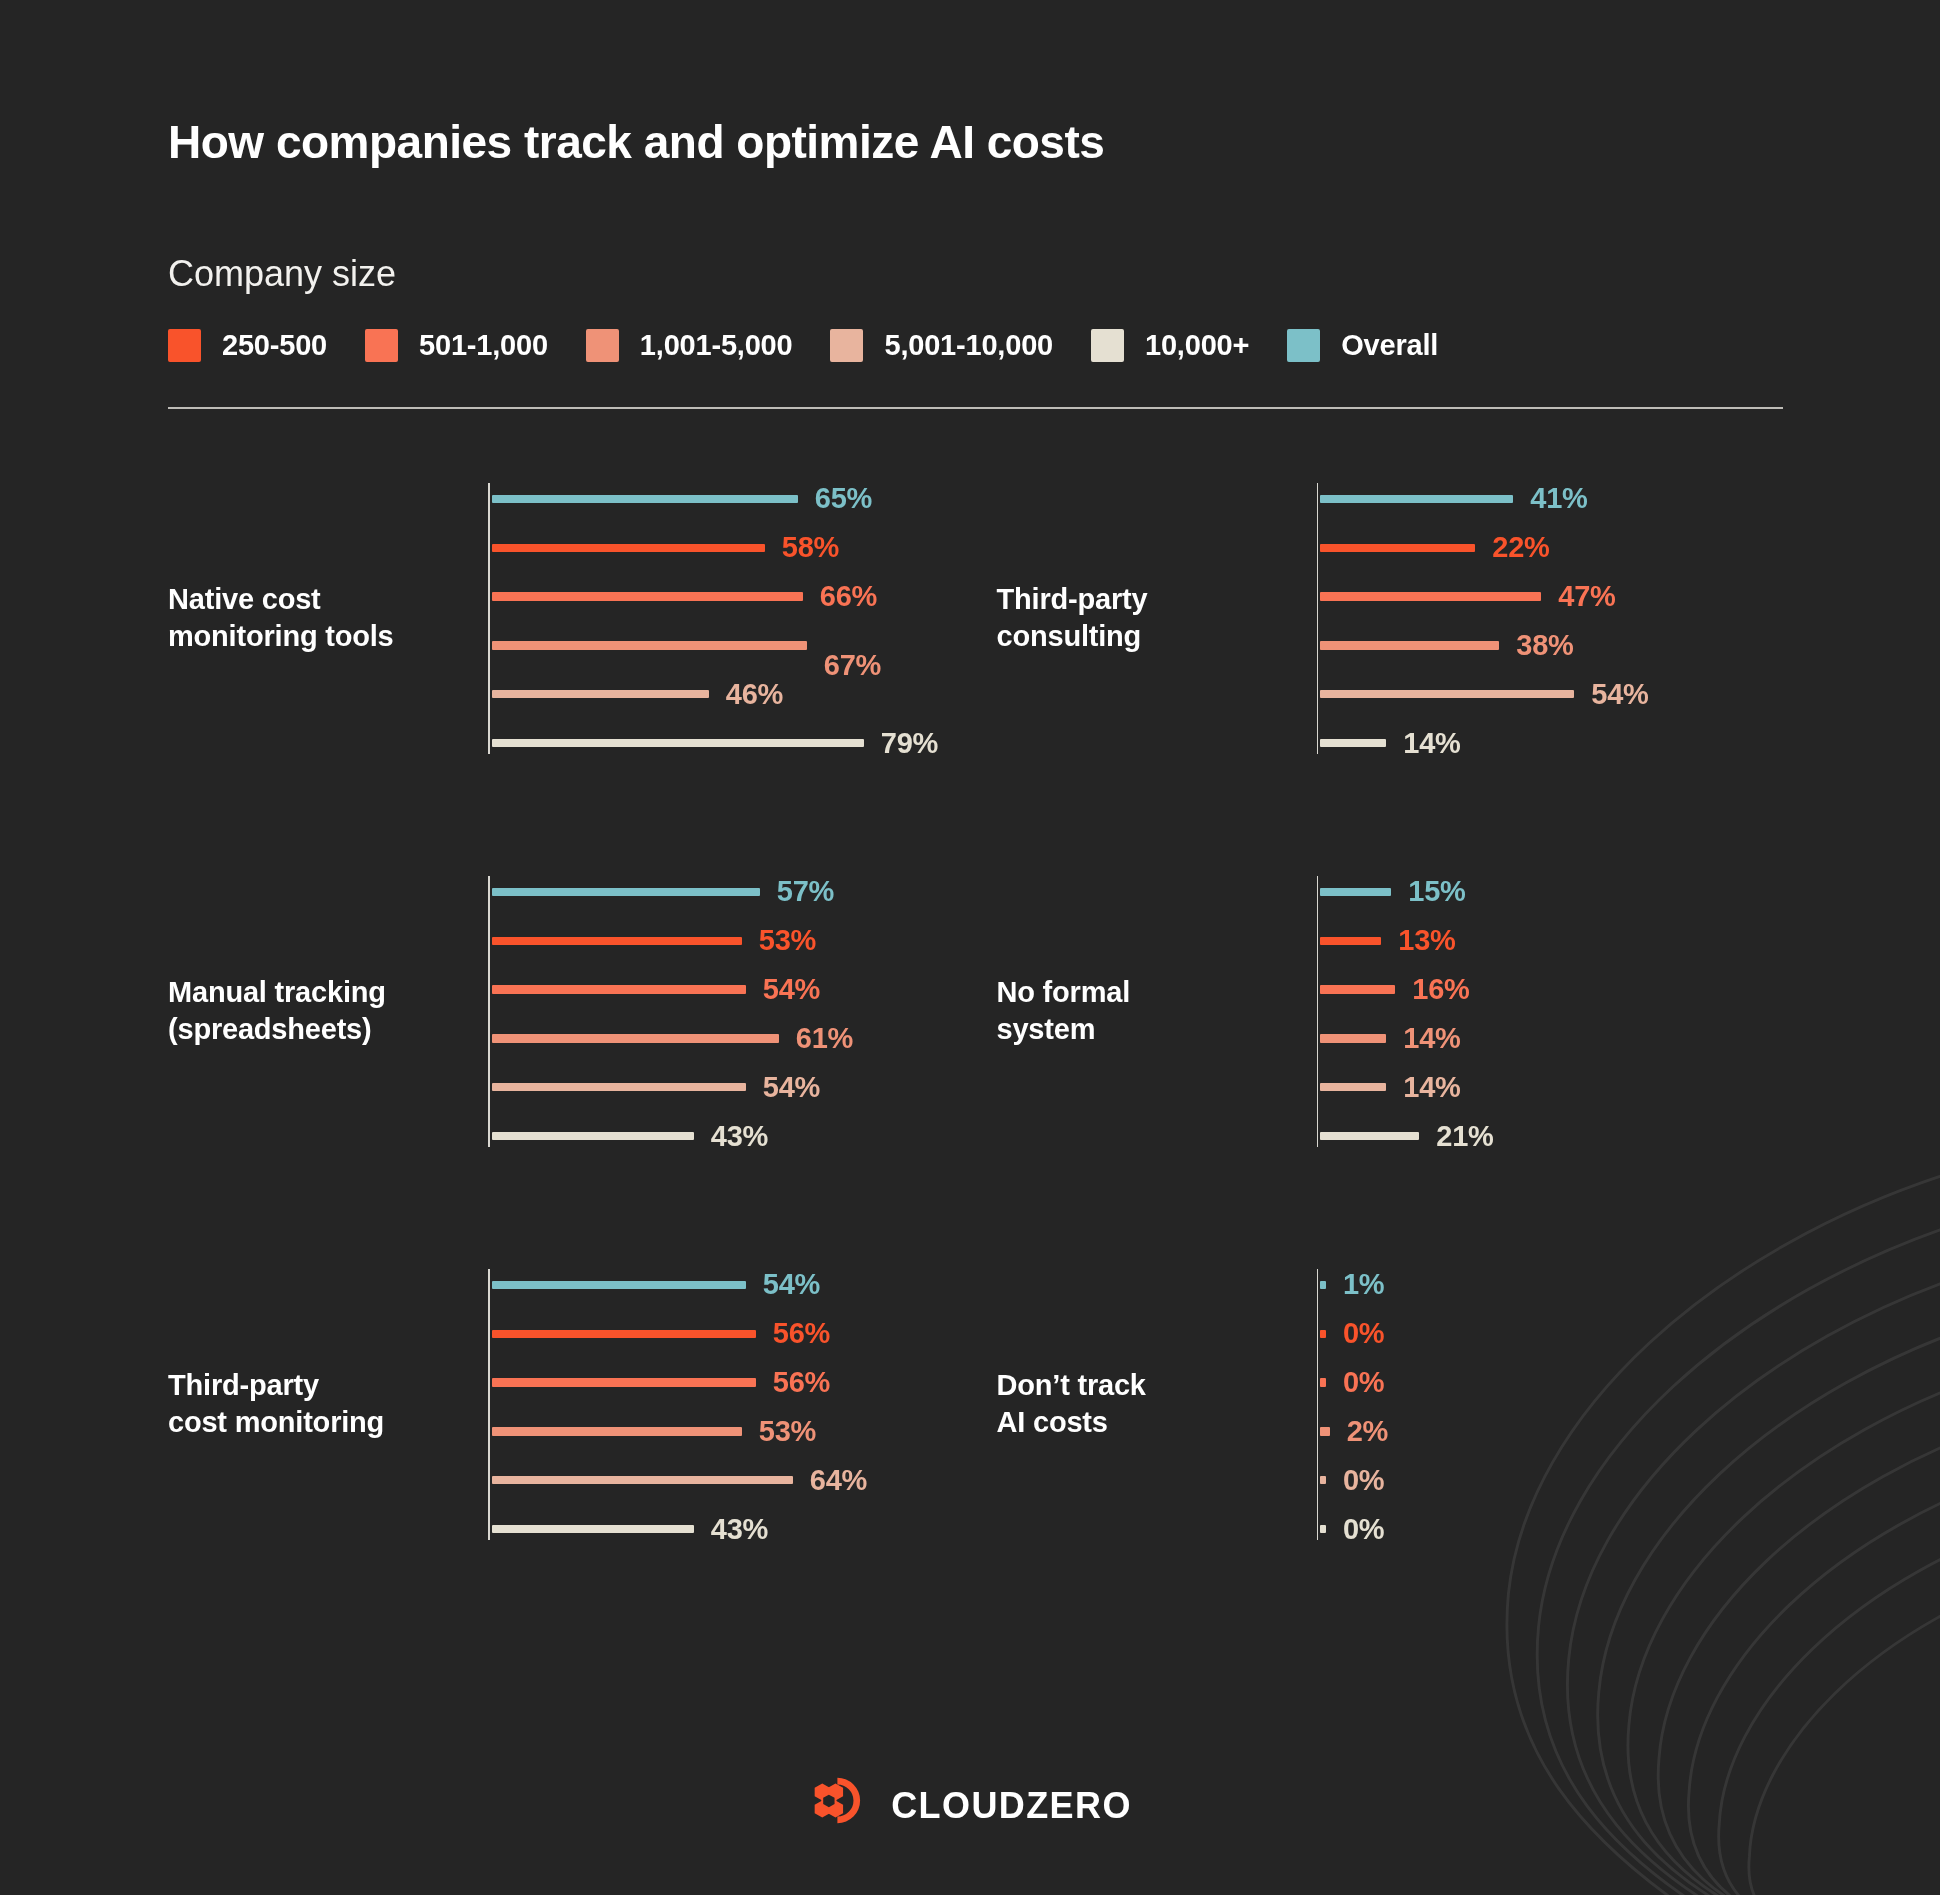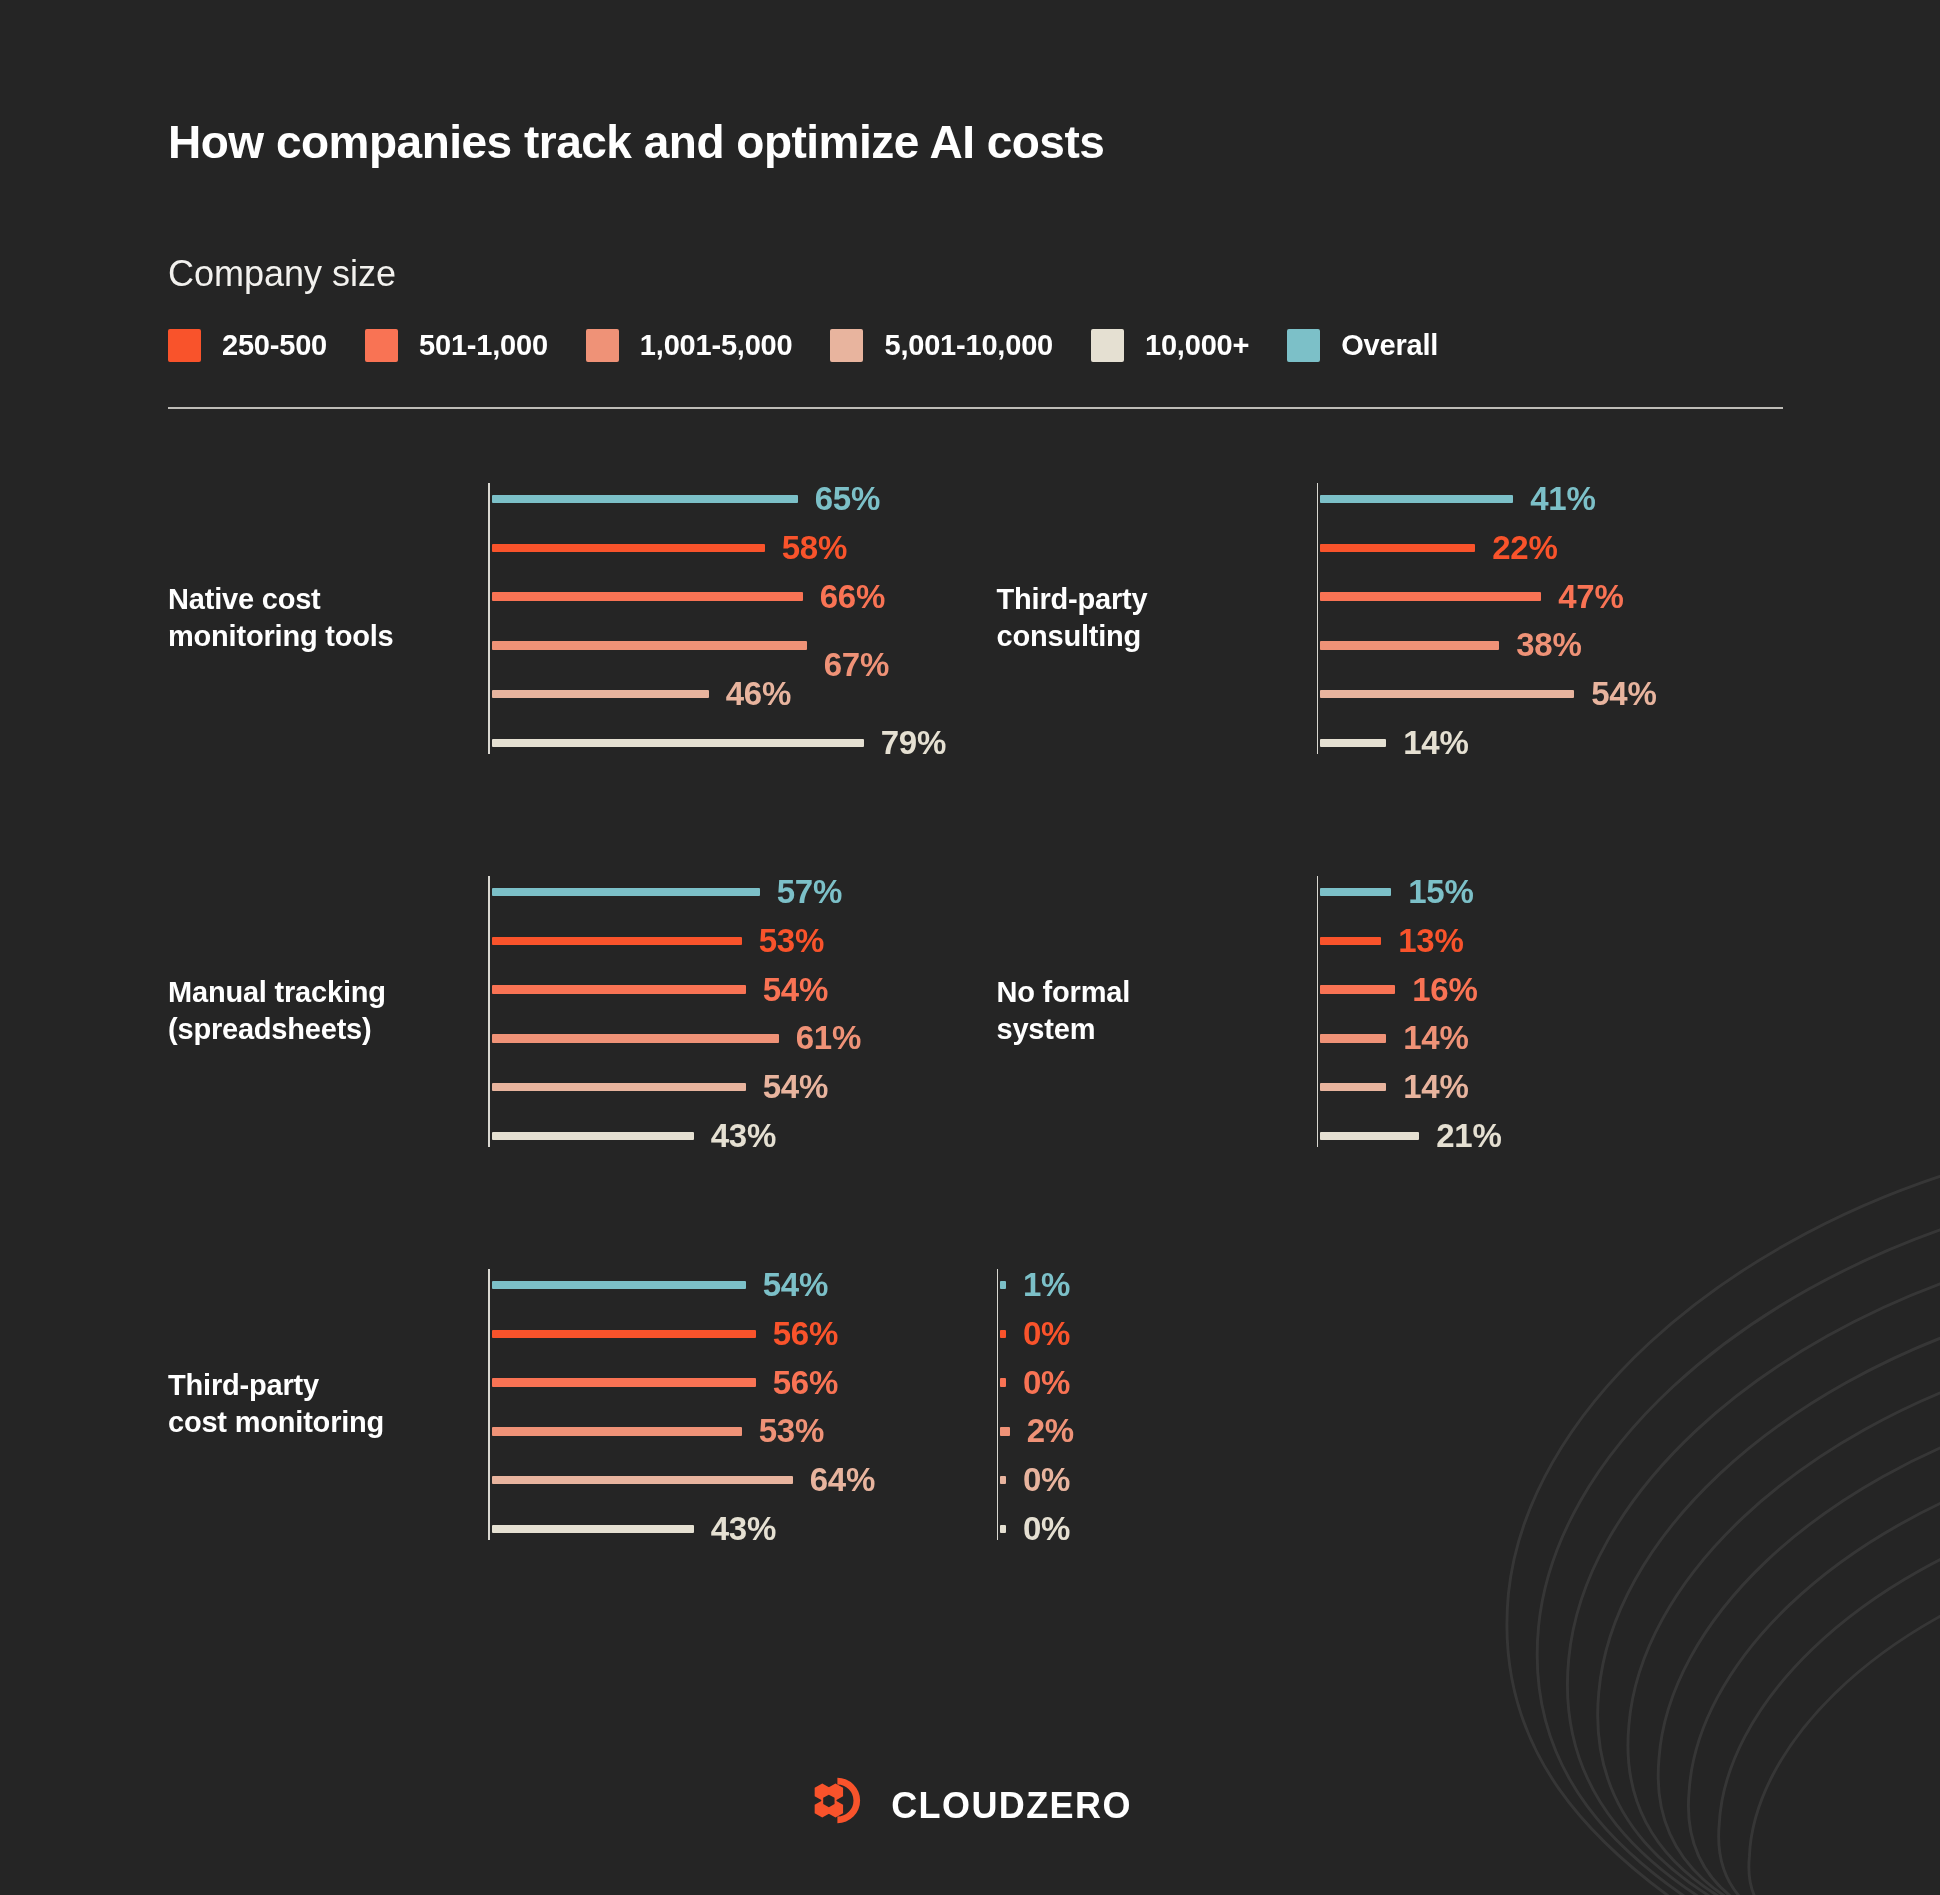--- a/index.html
+++ b/index.html
@@ -38,21 +38,21 @@
     width:320px; flex:0 0 320px;
     font-size:29px; font-weight:700; color:#ffffff;
     line-height:1.30; letter-spacing:-0.2px;
     white-space:pre-line;
   }
   .plot { position:relative; flex:1; height:282px; padding-left:3.8px; }
   .axis { position:absolute; left:0; top:5.6px; bottom:5.6px; width:1.9px; background:#d9d7d1; }
   .rows { position:relative; height:100%; display:flex; flex-direction:column; justify-content:space-between; padding:11.3px 0 5.6px 0; }
   .row { display:flex; align-items:center; height:21px; }
   .bar { height:8.5px; border-radius:0.9px; flex:0 0 auto; min-width:5.6px; }
-  .bar-value { font-size:33px; font-weight:700; margin-left:17px; letter-spacing:-0.3px; white-space:nowrap; }
+  .bar-value { font-size:29px; font-weight:700; margin-left:17px; letter-spacing:-0.3px; white-space:nowrap; }
 
   .footer { position:absolute; left:0; right:0; bottom:68px; display:flex; justify-content:center; align-items:center; z-index:3; }
   .logo { display:flex; align-items:flex-end; gap:29px; }
   .logo-word { font-size:36px; font-weight:700; color:#ffffff; letter-spacing:1.4px; }
 </style>
 </head>
 <body>
 
 <div id="root">
 
@@ -265,20 +265,22 @@
                 <span class="bar-value" style="color: rgb(232, 180, 158);">64%</span>
               </div>
               <div class="row">
                 <div class="bar" style="width: 202px; background: rgb(229, 224, 210);"></div>
                 <span class="bar-value" style="color: rgb(229, 224, 210);">43%</span>
               </div>
             </div>
           </div>
         </div>
         <div class="panel">
+          <div class="panel-label">Don’t track
+AI costs</div>
           <div class="plot">
             <div class="axis"></div>
             <div class="rows">
               <div class="row">
                 <div class="bar" style="width: 4.7px; background: rgb(124, 192, 200);"></div>
                 <span class="bar-value" style="color: rgb(124, 192, 200);">1%</span>
               </div>
               <div class="row">
                 <div class="bar" style="width: 3.8px; background: rgb(249, 83, 43);"></div>
                 <span class="bar-value" style="color: rgb(249, 83, 43);">0%</span>

